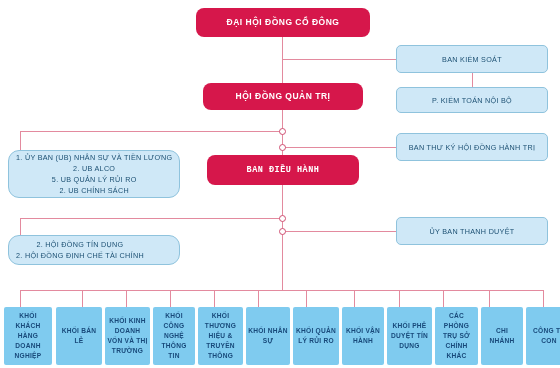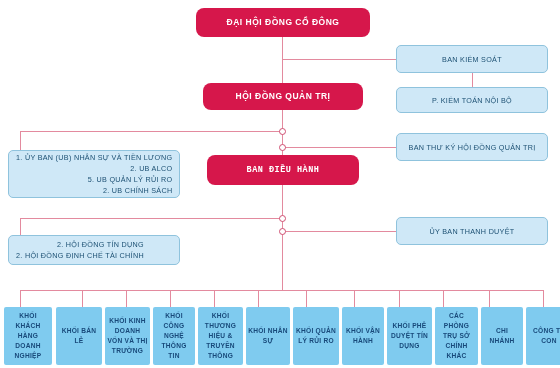--- a/index.html
+++ b/index.html
@@ -57,23 +57,24 @@
     align-items: center;
     justify-content: center;
     text-align: center;
     font-size: 7.2px;
     letter-spacing: 0.3px;
     line-height: 1.25;
     padding: 2px 5px;
   }
   .blue-box.list {
     justify-content: flex-start;
-    text-align: right;
+    text-align: center;
     padding: 12px 7px;
     line-height: 1.55;
+    border-radius: 11px;
   }
   .blue-box.list .row { display: block; white-space: nowrap; }
 
   
   .div-box {
     position: absolute;
     top: 307px;
     height: 58px;
     background: #7fcbef;
     border-radius: 2px;
@@ -148,21 +149,21 @@
 
   <div class="blue-box" style="left:396px; top:45px; width:152px; height:28px;">
     <span>BAN KIỂM SOÁT</span>
   </div>
 
   <div class="blue-box" style="left:396px; top:87px; width:152px; height:26px;">
     <span>P. KIỂM TOÁN NỘI BỘ</span>
   </div>
 
   <div class="blue-box" style="left:396px; top:133px; width:152px; height:28px;">
-    <span>BAN THƯ KÝ HỘI ĐỒNG QUẢN TRỊ</span>
+    <span>BAN THƯ KÝ HỘI ĐỒNG HÀNH TRỊ</span>
   </div>
 
   <div class="blue-box" style="left:396px; top:217px; width:152px; height:28px;">
     <span>ỦY BAN THANH DUYỆT</span>
   </div>
 
   <div class="blue-box list" style="left:8px; top:150px; width:172px; height:48px;">
     <div>
       <span class="row">1. ỦY BAN (UB) NHÂN SỰ VÀ TIỀN LƯƠNG</span>
       <span class="row">2. UB ALCO</span>

